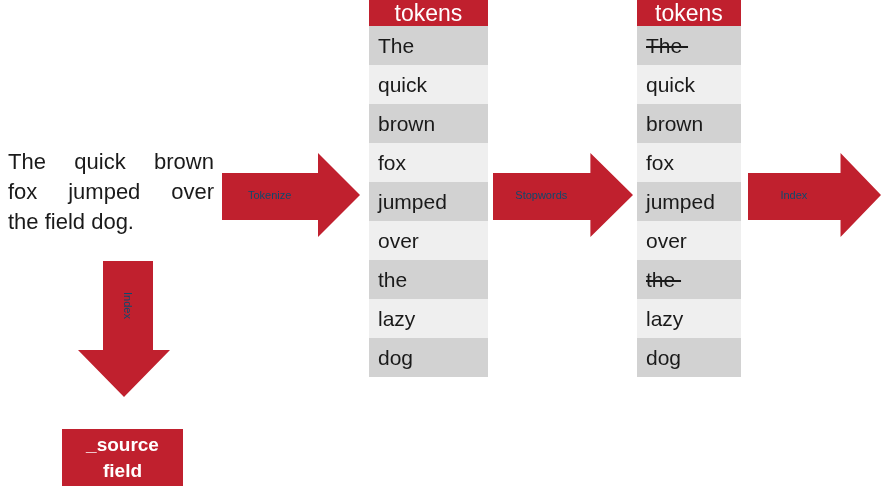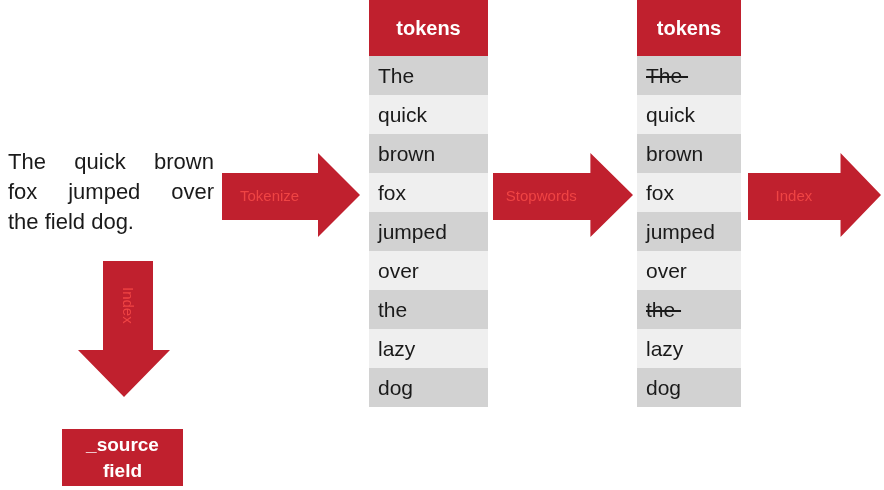--- a/index.html
+++ b/index.html
@@ -26,25 +26,25 @@
     width: 206px;
     font-size: 22px;
     line-height: 30px;
     color: var(--text);
   }
   .para-line.justified { display: flex; justify-content: space-between; }
 
   
   .token-table { position: absolute; top: 0; }
   .table-header {
-    height: 56px;
+    height: 26px;
     background: var(--red);
     color: #fff;
-    font-weight: bold;
-    font-size: 20px;
+    font-weight: normal;
+    font-size: 23px;
     display: flex;
     align-items: center;
     justify-content: center;
   }
   .token-row {
     height: 39px;
     display: flex;
     align-items: center;
     padding-left: 9px;
     box-sizing: border-box;
@@ -54,22 +54,22 @@
   .token-row.dark  { background: var(--row-dark); }
   .token-row.light { background: var(--row-light); }
   .struck { text-decoration: line-through; text-decoration-thickness: 2px; }
 
   
   .arrowbox { position: absolute; }
   .arrowbox svg { position: absolute; left: 0; top: 0; width: 100%; height: 100%; }
   .arrowbox polygon { fill: var(--red); }
   .arrow-label {
     position: absolute;
-    color: #ef4444;
-    font-size: 15px;
+    color: #0c4a6e;
+    font-size: 11px;
     display: flex;
     align-items: center;
     justify-content: center;
     white-space: nowrap;
   }
   .arrow-label.horiz { left: 0; top: 0; width: 69%; height: 100%; }
   .arrow-label.vert {
     left: 25px; top: 0; width: 50px; height: 88px;
     writing-mode: vertical-rl;
   }

